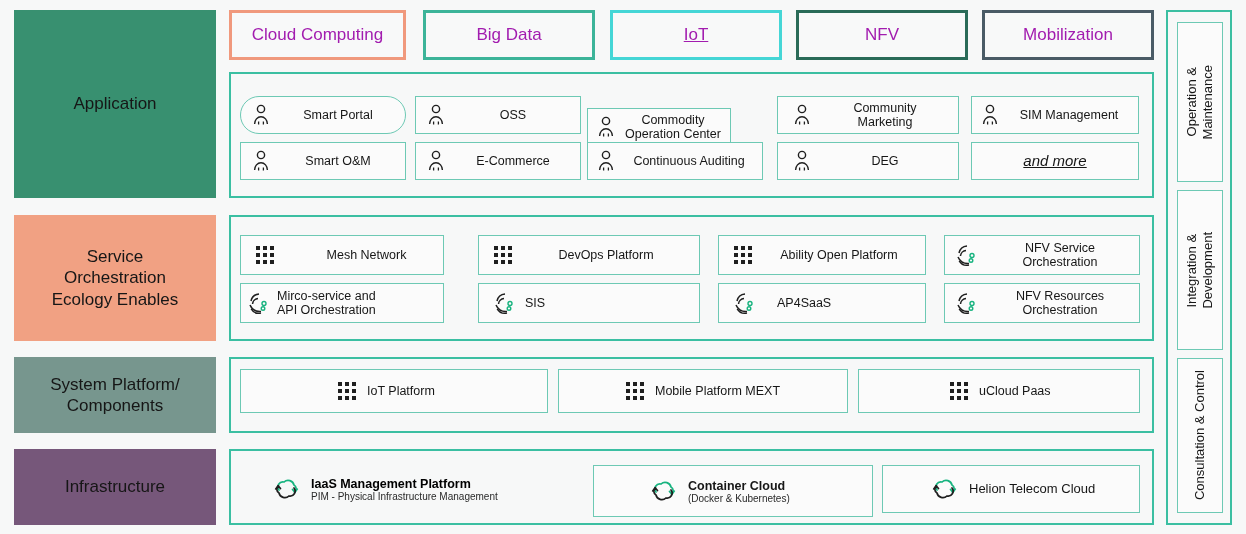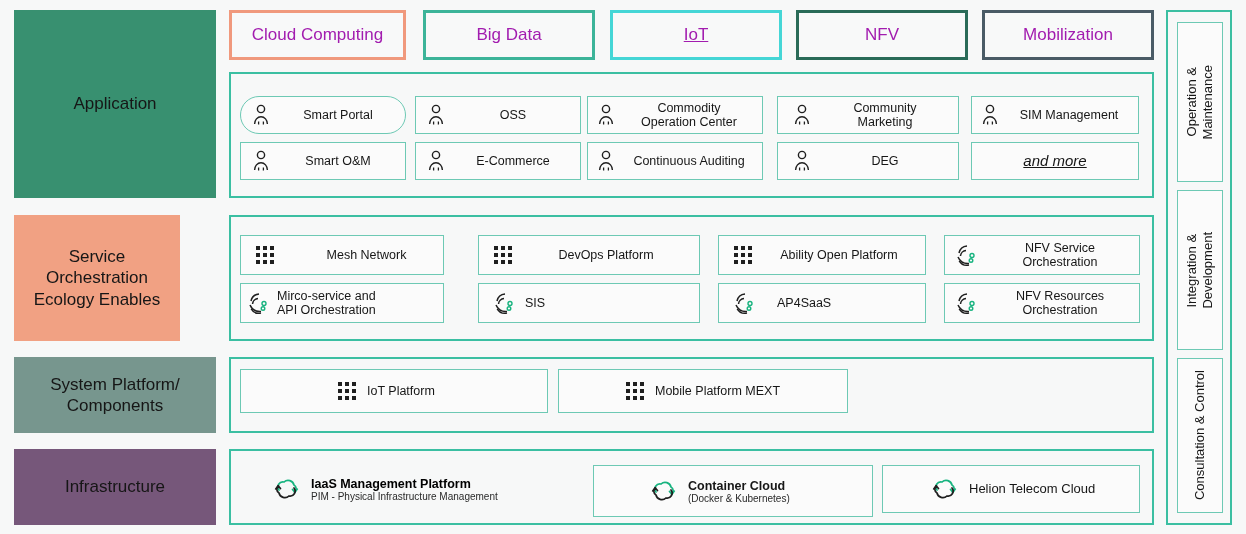--- a/index.html
+++ b/index.html
@@ -85,21 +85,21 @@
 </style>
 </head>
 <body>
 
 <div id="root">
 
   <div class="layer-label" style="left:14px;top:10px;width:202px;height:188px;background:#389070;">
     <span>Application</span>
   </div>
 
-  <div class="layer-label" style="left:14px;top:215px;width:166px;height:126px;background:#f1a183;white-space:pre-line;">
+  <div class="layer-label" style="left:14px;top:215px;width:202px;height:126px;background:#f1a183;white-space:pre-line;">
     <span>Service
 Orchestration
 Ecology Enables</span>
   </div>
 
   <div class="layer-label" style="left:14px;top:357px;width:202px;height:76px;background:#77968e;white-space:pre-line;">
     <span>System Platform/
 Components</span>
   </div>
 
@@ -142,21 +142,21 @@
         <svg width="20" height="22" viewBox="0 0 20 22">
             <circle cx="10" cy="5" r="3.6" fill="none" stroke="#1f1f1f" stroke-width="1.4"></circle>
             <path d="M3.6 20 A6.4 7.2 0 0 1 16.4 20" fill="none" stroke="#1f1f1f" stroke-width="1.4"></path>
             <line x1="7.6" y1="17.5" x2="7.6" y2="20.5" stroke="#1f1f1f" stroke-width="1.3"></line>
             <line x1="12.4" y1="17.5" x2="12.4" y2="20.5" stroke="#1f1f1f" stroke-width="1.3"></line>
           </svg>
       </span>
       <span class="lbl">OSS</span>
     </div>
 
-    <div class="cell" style="left:356px;top:22px;width:176px;height:38px;">
+    <div class="cell" style="left:356px;top:34px;width:144px;height:38px;">
       <span class="ico" style="margin-left:8px;">
         <svg width="20" height="22" viewBox="0 0 20 22">
             <circle cx="10" cy="5" r="3.6" fill="none" stroke="#1f1f1f" stroke-width="1.4"></circle>
             <path d="M3.6 20 A6.4 7.2 0 0 1 16.4 20" fill="none" stroke="#1f1f1f" stroke-width="1.4"></path>
             <line x1="7.6" y1="17.5" x2="7.6" y2="20.5" stroke="#1f1f1f" stroke-width="1.3"></line>
             <line x1="12.4" y1="17.5" x2="12.4" y2="20.5" stroke="#1f1f1f" stroke-width="1.3"></line>
           </svg>
       </span>
       <span class="lbl" style="white-space:pre-line;">Commodity
 Operation Center</span>
@@ -406,20 +406,38 @@
               <rect x="15" y="8" width="4" height="4"></rect>
               <rect x="1" y="15" width="4" height="4"></rect>
               <rect x="8" y="15" width="4" height="4"></rect>
               <rect x="15" y="15" width="4" height="4"></rect>
             </g>
           </svg>
       </span>
       <span class="lbl left" style="margin-left:10px;">Mobile Platform MEXT</span>
     </div>
 
+    <div class="cell" style="left:627px;top:10px;width:282px;height:44px;">
+      <span class="ico" style="margin-left:90px;">
+        <svg width="20" height="20" viewBox="0 0 20 20">
+            <g fill="#1f1f1f">
+              <rect x="1" y="1" width="4" height="4"></rect>
+              <rect x="8" y="1" width="4" height="4"></rect>
+              <rect x="15" y="1" width="4" height="4"></rect>
+              <rect x="1" y="8" width="4" height="4"></rect>
+              <rect x="8" y="8" width="4" height="4"></rect>
+              <rect x="15" y="8" width="4" height="4"></rect>
+              <rect x="1" y="15" width="4" height="4"></rect>
+              <rect x="8" y="15" width="4" height="4"></rect>
+              <rect x="15" y="15" width="4" height="4"></rect>
+            </g>
+          </svg>
+      </span>
+      <span class="lbl left" style="margin-left:10px;">uCloud Paas</span>
+    </div>
   </div>
 
   <div class="teal-panel" style="left:229px;top:449px;width:925px;height:76px;padding-left:45px;">
 
     <div style="position:absolute;left:40px;top:14px;width:330px;height:48px;display:flex;align-items:center;box-sizing:border-box;">
       <span class="ico">
         <svg width="30" height="26" viewBox="0 0 30 26">
           <path d="M8 14 A5 5 0 0 1 13 6 A6 6 0 0 1 23 9 A4.2 4.2 0 0 1 23.5 16" fill="none" stroke="#17b37f" stroke-width="1.7" stroke-linecap="round"></path>
           <path d="M21.5 13.5 l2.4 2.8 l2.4 -3.2" fill="none" stroke="#17b37f" stroke-width="1.7" stroke-linecap="round" stroke-linejoin="round"></path>
           <path d="M23 12 A5 5 0 0 1 18 20 A6 6 0 0 1 8 17 A4.2 4.2 0 0 1 7.5 10" fill="none" stroke="#1f1f1f" stroke-width="1.7" stroke-linecap="round"></path>

